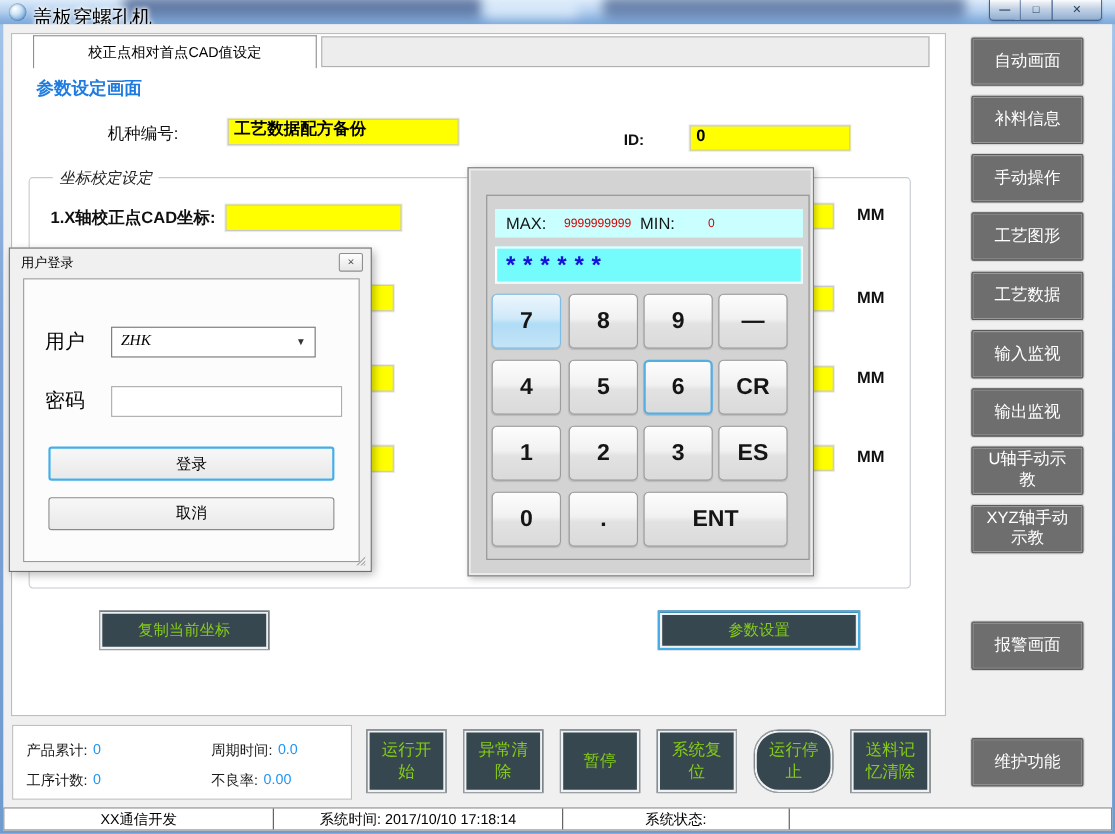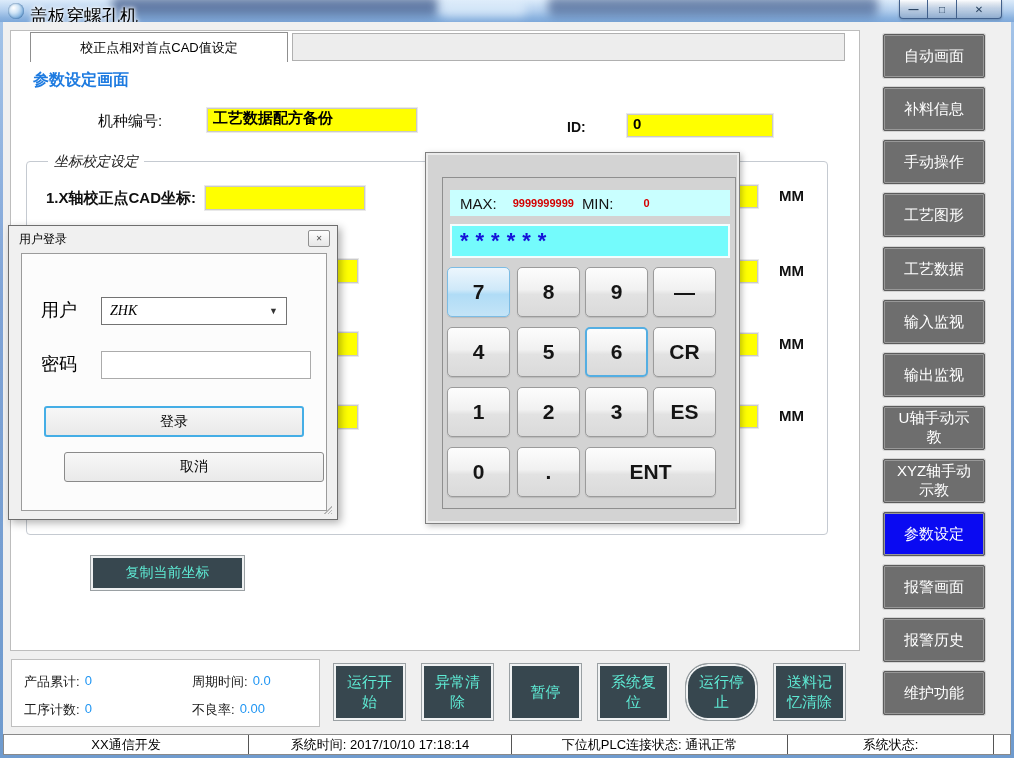--- a/index.html
+++ b/index.html
@@ -41,31 +41,31 @@
   .yfield { position:absolute; background:#ffff00; border:1px solid #c9c9c9;
             box-shadow:0 0 0 1px #e9e9e9; font-weight:bold; font-size:15px; color:#000000;
             padding:0 5px; line-height:18px; white-space:nowrap; overflow:hidden; z-index:2; }
   .groupbox { position:absolute; left:26px; top:161px; width:802px; height:374px;
               border:1px solid #c5cad1; border-radius:4px; z-index:2; }
   .legend { position:absolute; left:48px; top:153px; background:#fff; padding:0 6px;
             font-size:14px; font-style:italic; color:#222;
             font-family:"Liberation Serif","DejaVu Serif",serif; z-index:3; }
   .bold { font-weight:bold; }
   
-  .dark-btn { position:absolute; background:#37474f; color:#5eead4; border:1px solid #9aa0a3;
+  .dark-btn { position:absolute; background:#37474f; color:#84cc16; border:1px solid #9aa0a3;
               box-shadow:inset 0 0 0 2px #eef0f1; display:flex; align-items:center; justify-content:center;
               font-size:14px; text-align:center; z-index:2; cursor:default; }
   .set-btn { border:2px solid #45aee6; }
   
   .keypad { position:absolute; left:377px; top:152px; width:315px; height:372px; background:#d3d3d3;
             border:1px solid #7f7f7f; box-shadow:inset 0 0 0 2px #ebebeb, 2px 2px 6px rgba(0,0,0,.25); z-index:5;margin-left:48px; }
   .keypad-inner { position:absolute; left:16px; top:24px; width:294px; height:332px; border:1px solid #8f8f8f; }
   .maxmin { position:absolute; left:7px; top:12px; width:280px; height:26px; background:#c9ffff;
             display:flex; align-items:center; padding:0 10px; font-size:15px; color:#151515; }
-  .mm-val { color:#d40000; font-size:11px; font-weight:bold;text-align:right; }
+  .mm-val { color:#d40000; font-size:11px; font-weight:normal;text-align:right; }
   .kdisplay { position:absolute; left:7px; top:46px; width:280px; height:34px; background:#74fbfc;
               border:2px solid #f4fefe; display:flex; align-items:center; padding-left:8px;
               font-weight:bold; color:#1512d8; font-size:22px; letter-spacing:7px; }
   .key { position:absolute; width:63px; height:50px; border-radius:5px; border:1px solid #9b9b9b;
          background:linear-gradient(180deg,#fdfdfd,#f1f1f1 45%,#e2e2e2 55%,#dadada);
          font-size:21px; font-weight:bold; color:#151515; display:flex; align-items:center;
          justify-content:center; box-shadow:0 1px 1px rgba(0,0,0,.12); }
   .key.k7 { background:linear-gradient(180deg,#ecf6fd,#cfe9f9 45%,#b0dcf6 55%,#c4e4f7); border-color:#7cbce4; }
   .key.k6 { border:2px solid #54aee2; }
   .key.ent { width:131px; }
@@ -83,21 +83,21 @@
            border:1px solid #737373; display:flex; align-items:center; padding:0 8px; }
   .combo-text { flex:1; font-style:italic; font-size:14px; color:#000;
                 font-family:"Liberation Serif","DejaVu Serif",serif; }
   .combo-arrow { font-size:9px; color:#333; }
   .text-input { position:absolute; left:92px; top:125px; width:210px; height:28px;
                 border:1px solid #ababab; background:#fff; font-size:14px; padding:0 6px; }
   .lg-btn { position:absolute; left:35px; width:260px; height:30px; border-radius:3px;
             background:linear-gradient(#f7f7f7,#e9e9e9); display:flex; align-items:center;
             justify-content:center; font-size:14px; color:#000; }
   .lg-btn.primary { top:180px; border:2px solid #45aee6; height:31px; }
-  .lg-btn.secondary { top:226px; border:1px solid #8a8a8a;margin-left:20px; }
+  .lg-btn.secondary { top:226px; border:1px solid #8a8a8a; }
   .grip { position:absolute; right:5px; bottom:5px; width:11px; height:11px;
           background:
             linear-gradient(135deg, transparent 62%, #b5b5b5 62%, #b5b5b5 70%, transparent 70%, transparent 78%, #b5b5b5 78%, #b5b5b5 86%, transparent 86%, transparent 92%, #b5b5b5 92%); }
   
   .side-btn { position:absolute; left:883px; width:102px; height:44px; background:#6e6e6e; color:#fff;
               border:1px solid #5b5b5b; border-radius:2px;
               box-shadow:0 0 0 1px #d4d4d4, inset 0 0 0 1px #989898;
               display:flex; align-items:center; justify-content:center; text-align:center;
               font-size:15px; white-space:pre-line; line-height:1.25; z-index:2; }
   .side-btn.active { background:#0a0af2; }
@@ -162,20 +162,21 @@
   <div class="yfield" style="left:697px; top:185px; width:61px; height:23px;"></div>
   <div class="yfield" style="left:697px; top:260px; width:61px; height:23px;"></div>
   <div class="yfield" style="left:697px; top:333px; width:61px; height:23px;"></div>
   <div class="yfield" style="left:697px; top:405px; width:61px; height:23px;"></div>
   <div class="flabel bold" style="left:779px; top:187px;">MM</div>
   <div class="flabel bold" style="left:779px; top:262px;">MM</div>
   <div class="flabel bold" style="left:779px; top:335px;">MM</div>
   <div class="flabel bold" style="left:779px; top:407px;">MM</div>
 
   <div class="dark-btn" style="left:90px; top:555px; width:155px; height:36px;">复制当前坐标</div>
+  <div class="dark-btn set-btn" style="left:598px; top:555px; width:184px; height:36px;">参数设置</div>
 
   <div class="keypad">
     <div class="keypad-inner">
       <div class="maxmin">
         <span>MAX:</span>
         <span class="mm-val" style="margin-left:16px;">9999999999</span>
         <span style="margin-left:8px;">MIN:</span>
         <span class="mm-val" style="margin-left:30px;">0</span>
       </div>
       <div class="kdisplay">******</div>
@@ -221,23 +222,21 @@
   <div class="side-btn" style="top:87px;">补料信息</div>
   <div class="side-btn" style="top:140px;">手动操作</div>
   <div class="side-btn" style="top:193px;">工艺图形</div>
   <div class="side-btn" style="top:247px;">工艺数据</div>
   <div class="side-btn" style="top:300px;">输入监视</div>
   <div class="side-btn" style="top:353px;">输出监视</div>
   <div class="side-btn" style="top:406px;">U轴手动示
 教</div>
   <div class="side-btn" style="top:459px;">XYZ轴手动
 示教</div>
-  <div class="side-btn active" style="top:512px;">参数设定</div>
   <div class="side-btn" style="top:565px;">报警画面</div>
-  <div class="side-btn" style="top:618px;">报警历史</div>
   <div class="side-btn" style="top:671px;">维护功能</div>
 
   <div class="stats-panel">
     <div class="stat" style="left:12px; top:13px;">
       <span class="lab">产品累计:</span>
       <span class="val">0</span>
     </div>
     <div class="stat" style="left:180px; top:13px;">
       <span class="lab">周期时间:</span>
       <span class="val">0.0</span>
@@ -260,18 +259,17 @@
   <div class="dark-btn ctrl-btn" style="left:597px;">系统复
 位</div>
   <div class="dark-btn ctrl-btn" style="left:685px;border-radius:23px;">运行停
 止</div>
   <div class="dark-btn ctrl-btn" style="left:773px;">送料记
 忆清除</div>
 
   <div class="statusbar">
     <div class="status-sec s0">XX通信开发</div>
     <div class="status-sec s1">系统时间: 2017/10/10 17:18:14</div>
-    <div class="status-sec s2">下位机PLC连接状态: 通讯正常</div>
     <div class="status-sec s3">系统状态:</div>
     <div class="status-sec s4"></div>
   </div>
 
 </div>
 
 </body></html>

